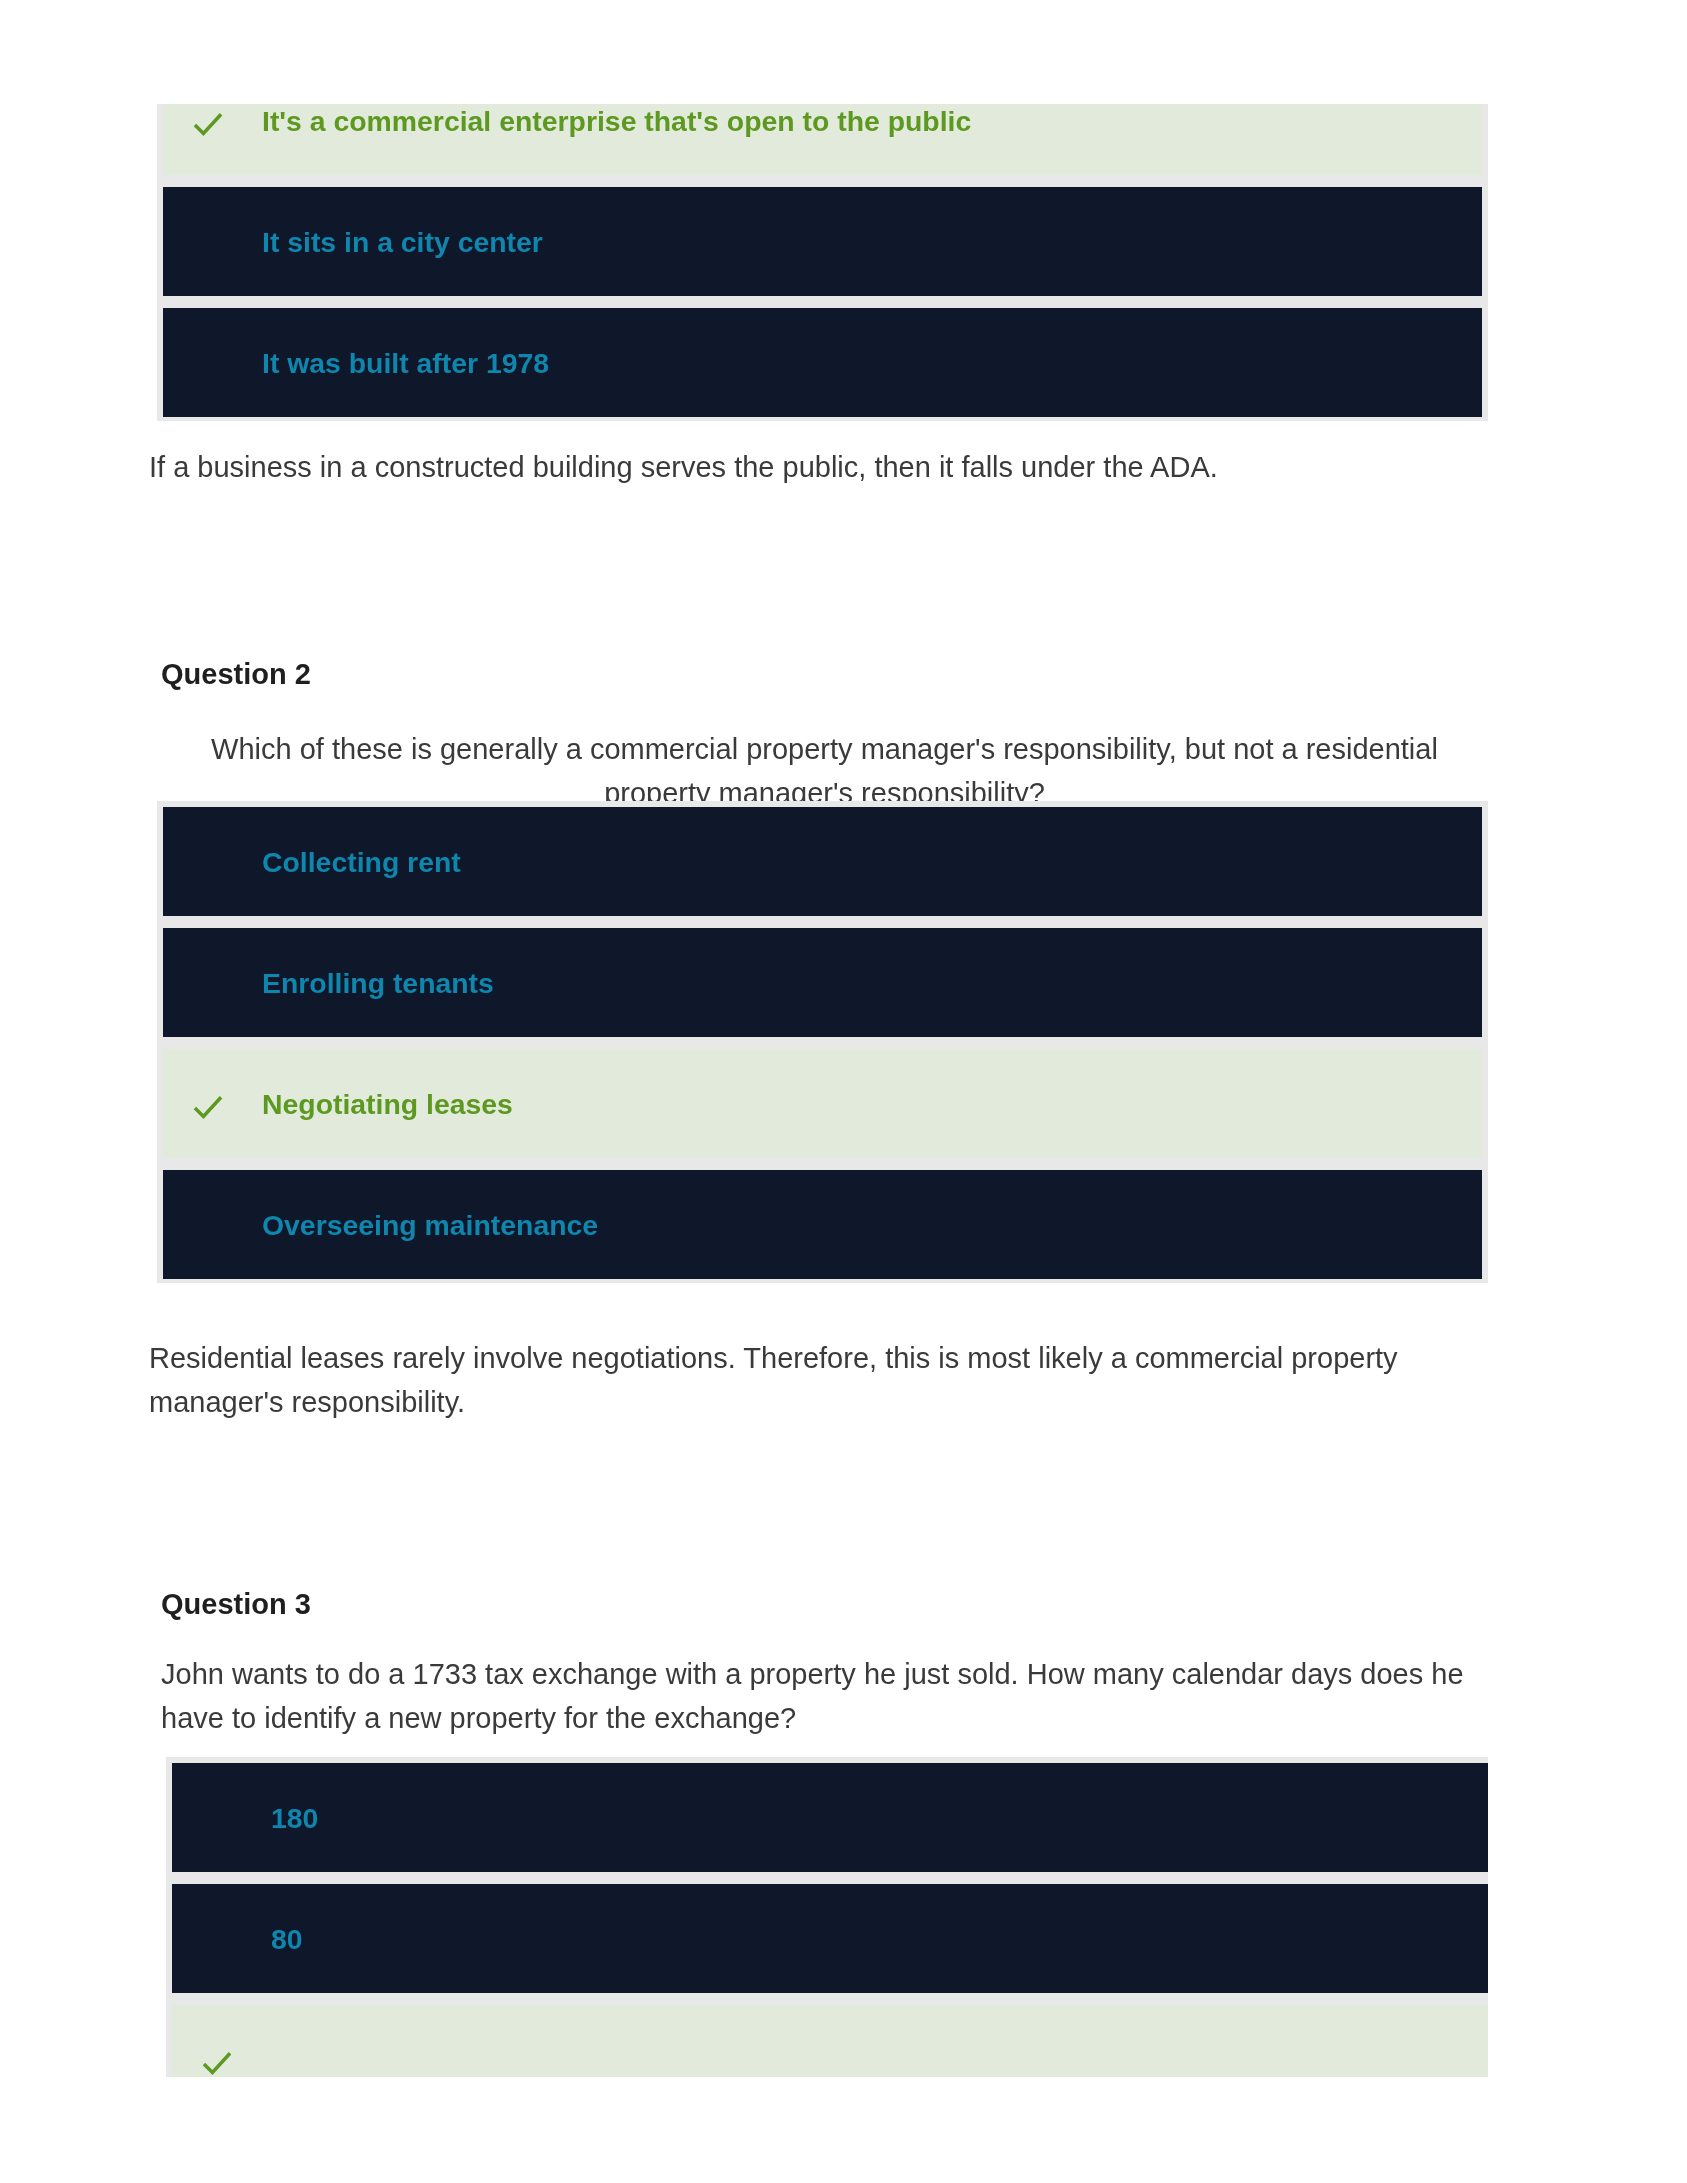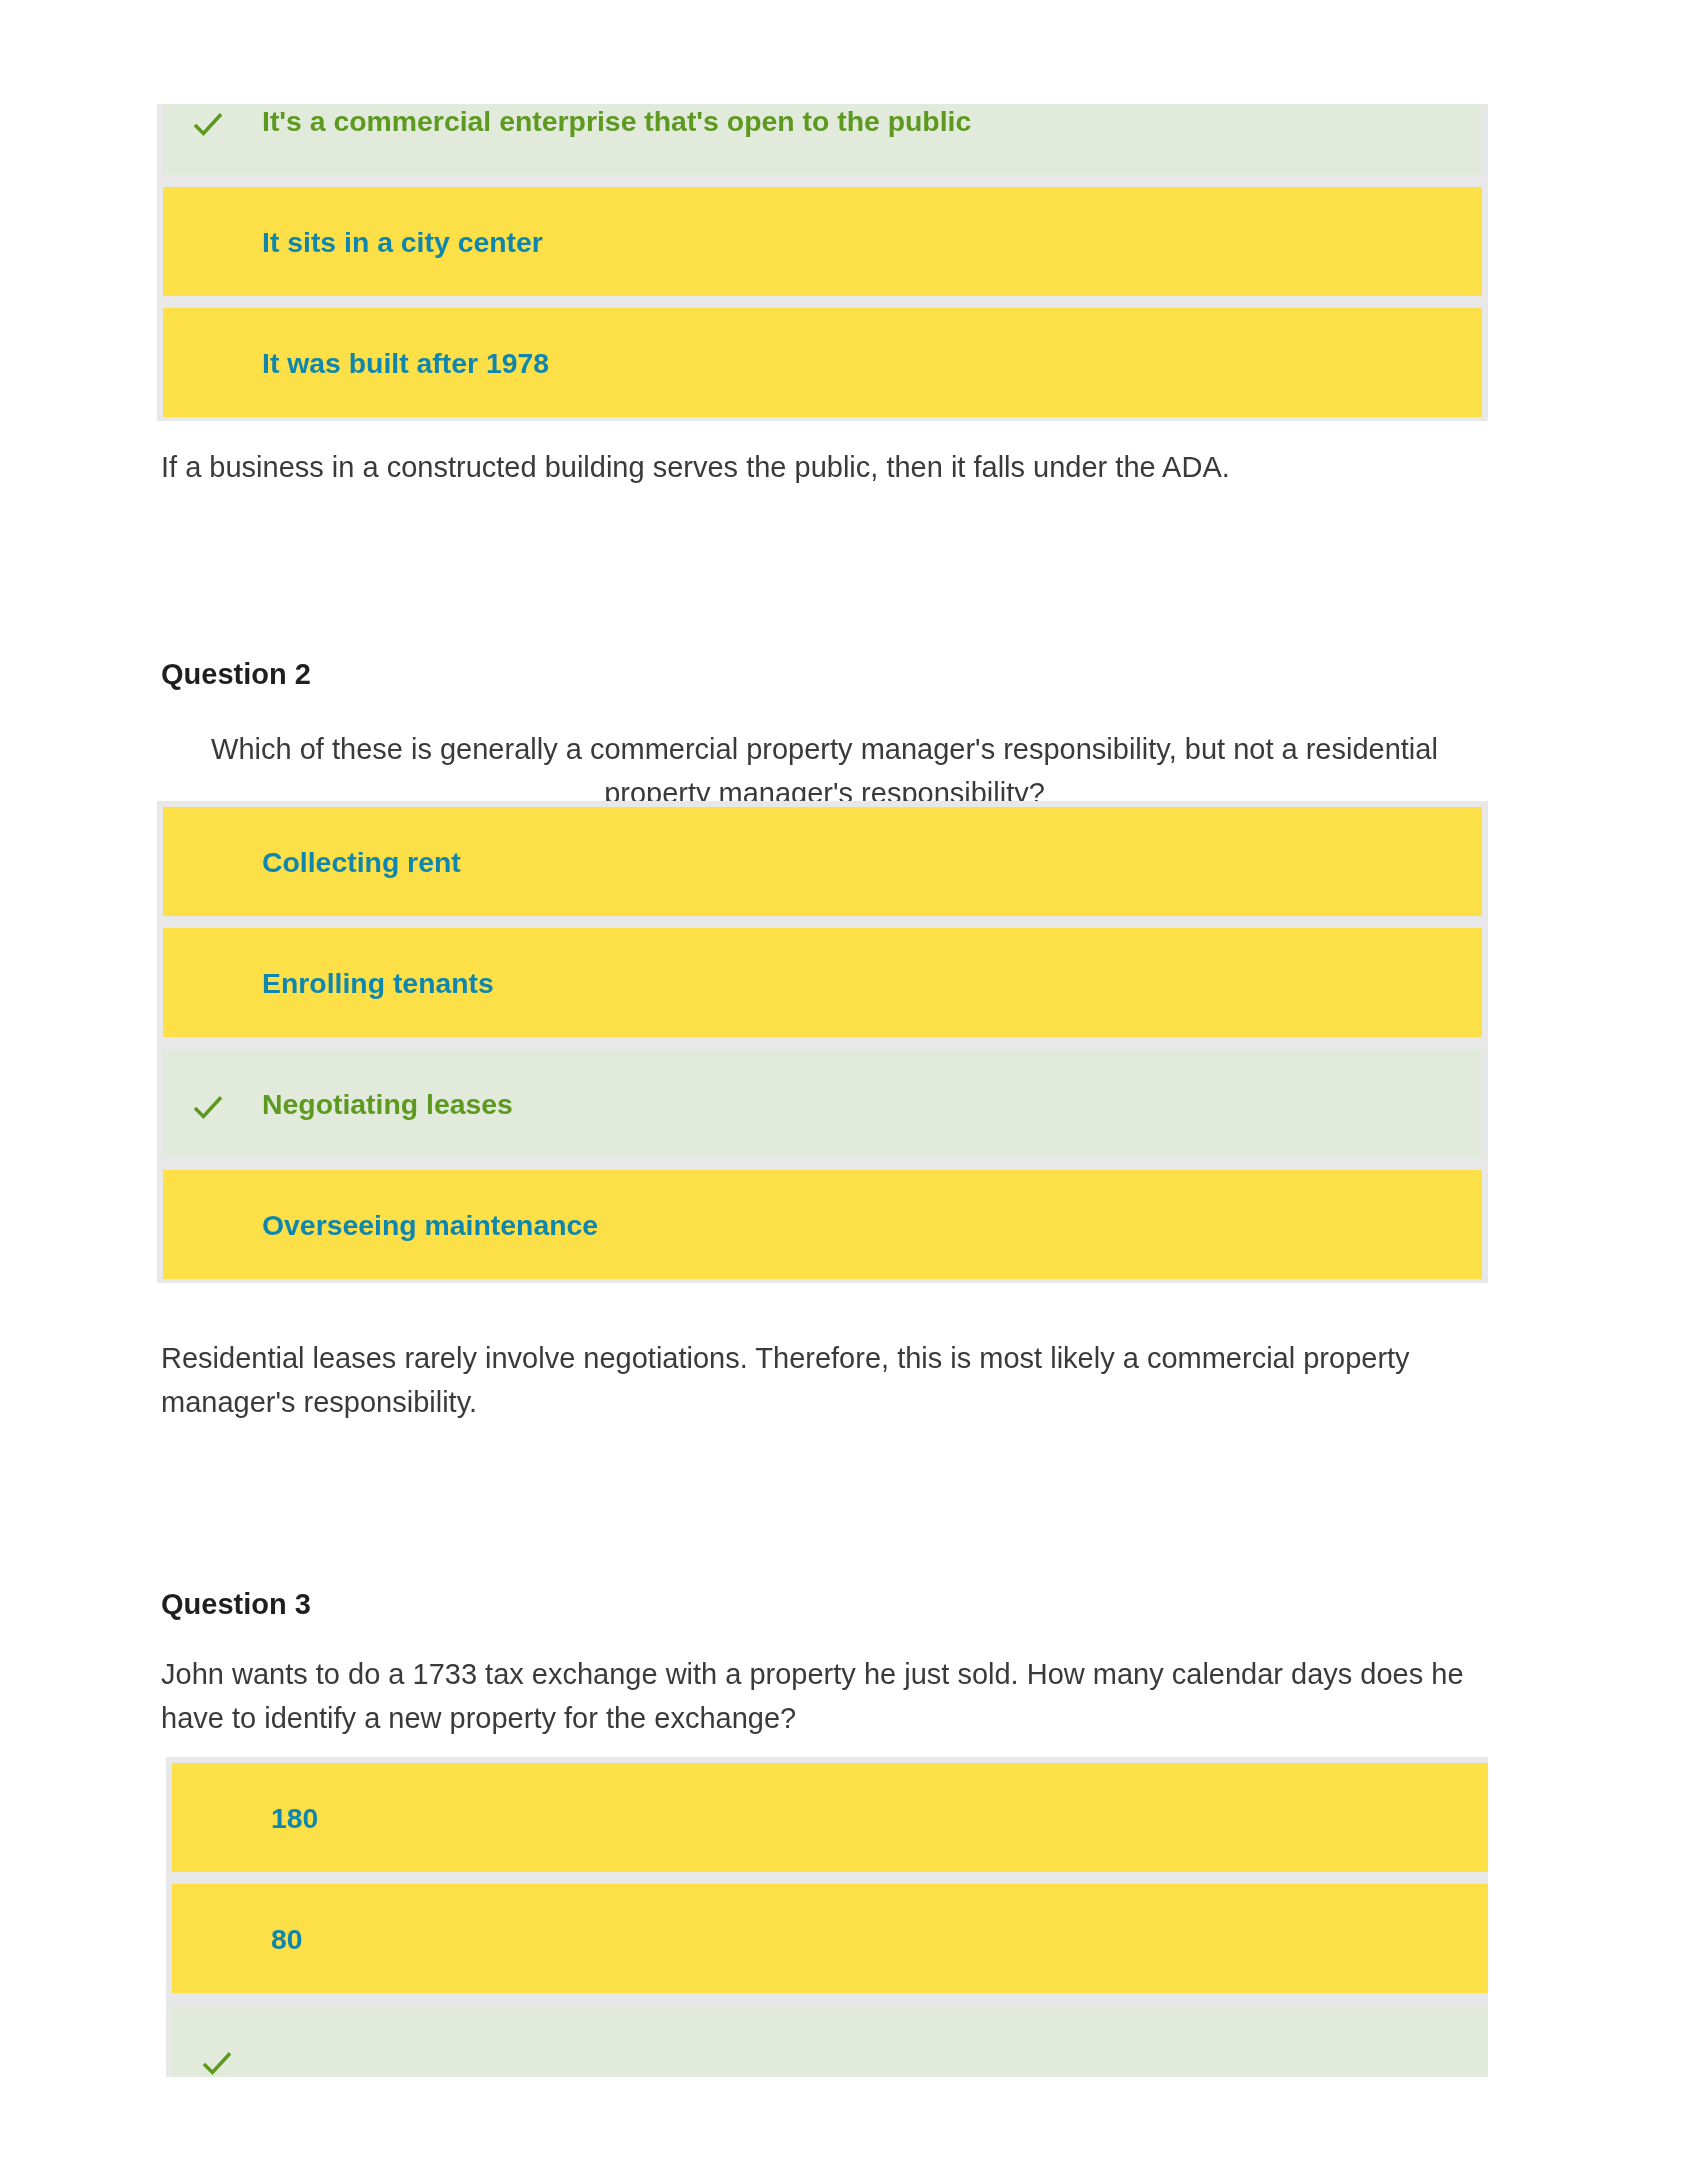--- a/index.html
+++ b/index.html
@@ -9,37 +9,37 @@
        -webkit-font-smoothing:antialiased;}
   .page{position:relative;width:1687px;height:2167px;overflow:hidden;background:#fff;}
 
   
   .answers{position:absolute;left:157px;width:1331px;
            box-sizing:border-box;overflow:hidden;}
   .answers .inner{position:absolute;left:0;width:1331px;
            box-sizing:border-box;background:#e8e8e8;
            padding:6px;overflow:hidden;}
   .arow{position:relative;height:109px;box-sizing:border-box;
-        margin-bottom:12px;background:#fde047;}
+        margin-bottom:12px;background:#0f172a;}
   .arow:last-child{margin-bottom:0;}
   .arow.correct{background:#e2ebdb;}
   .acheck{position:absolute;left:30px;top:50%;margin-top:-10.6px;
           width:30px;height:28px;display:block;}
   .alabel{position:absolute;left:99px;top:50%;
           transform:translateY(-50%);
           font-size:28.4px;font-weight:700;color:#0f86ad;
           white-space:nowrap;}
   .arow.correct .alabel{color:#5d9921;}
 
   
   .qhead{position:absolute;left:161px;font-size:29px;font-weight:700;
          color:#1f1f1f;white-space:nowrap;}
   .qtext{position:absolute;left:161px;width:1327px;font-size:29px;
          color:#3a3a3a;line-height:44px;}
-  .expl{position:absolute;left:161px;width:1327px;font-size:29px;
+  .expl{position:absolute;left:149px;width:1327px;font-size:29px;
         color:#3a3a3a;line-height:44px;}
 </style>
 </head>
 <body>
 
 <div class="page">
 
   <div class="answers" style="top:104px;height:317px;">
     <div class="inner" style="top:-44px;height:361px;">
       <div class="arow correct">

